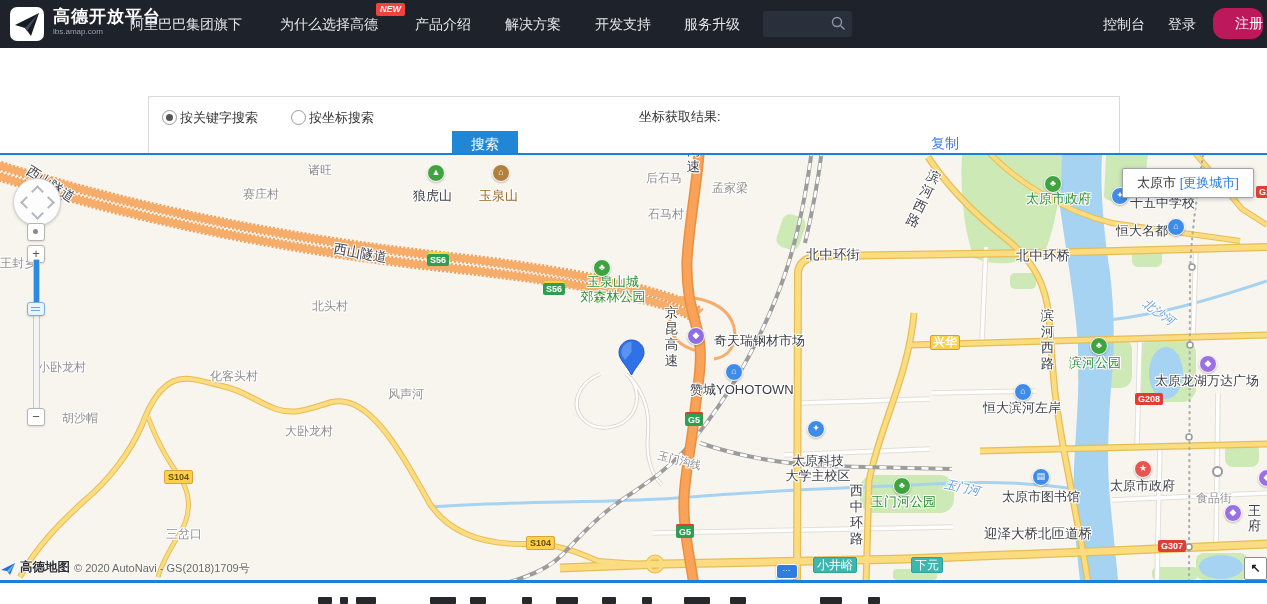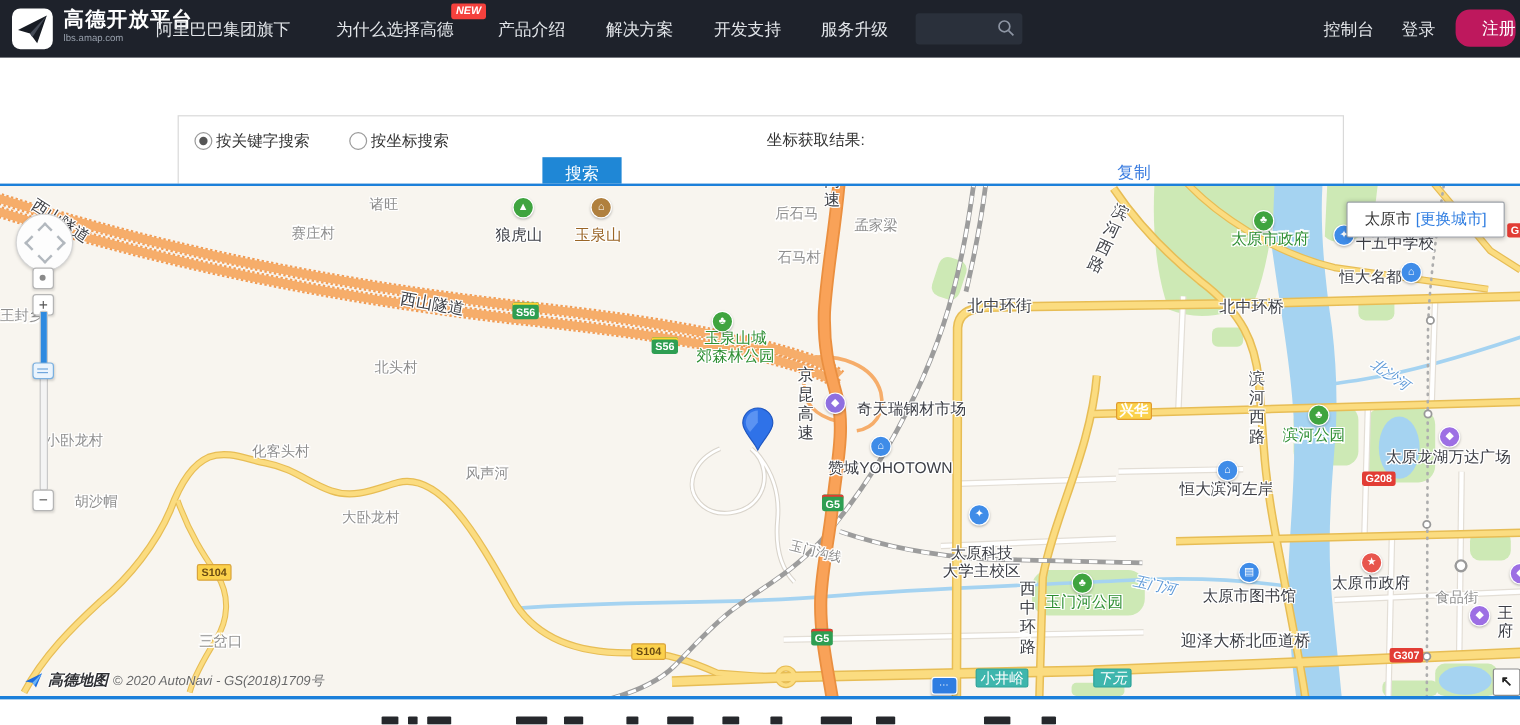--- a/index.html
+++ b/index.html
@@ -52,21 +52,21 @@
   .sqbtn{position:absolute;width:16px;height:16px;background:#fff;border:1px solid #b5b5b5;border-radius:3px;text-align:center;line-height:15px;font-size:13px;color:#555;box-shadow:0 1px 2px rgba(0,0,0,.12);}
   .dot{position:absolute;left:5px;top:5px;width:5px;height:5px;border-radius:50%;background:#8a8a8a;}
   .ztrack{position:absolute;left:33px;top:104px;width:5px;height:148px;background:#f4f4f4;border:1px solid #c9c9c9;border-radius:2px;}
   .ztrack .fill{position:absolute;left:0;top:0;width:5px;height:48px;background:#2e8ae0;}
   .zhandle{position:absolute;left:27px;top:147px;width:16px;height:12px;background:#eaf4fd;border:1px solid #7ab0e0;border-radius:3px;box-shadow:0 1px 2px rgba(0,0,0,.15);}
   .zhandle i{position:absolute;left:3px;width:9px;height:1px;background:#6fa6dd;}
   .citybox{position:absolute;left:1122px;top:13px;width:130px;height:28px;background:#fff;border:1px solid #9fa4ab;border-radius:2px;box-shadow:0 1px 4px rgba(0,0,0,.25);font-size:13px;text-align:center;line-height:28px;z-index:6;}
   .citybox .cn{color:#333;}
   .citybox .chg{color:#2f7de1;cursor:pointer;}
   .ovw{position:absolute;left:1244px;top:402px;width:21px;height:21px;background:#fff;border:1px solid #8c8c8c;border-radius:2px;text-align:center;line-height:20px;font-size:12px;font-weight:bold;color:#222;z-index:6;}
-  .attr{position:absolute;left:20px;top:403px;height:18px;display:flex;align-items:center;z-index:6;font-style:italic;}
+  .attr{position:absolute;left:0;top:403px;height:18px;display:flex;align-items:flex-end;z-index:6;}
   .attr .brand{font-size:12.5px;font-weight:bold;color:#2f3034;margin-left:3px;
        text-shadow:1px 0 0 #fff,-1px 0 0 #fff,0 1px 0 #fff,0 -1px 0 #fff;}
   .attr .cp{font-size:11px;color:#696969;margin-left:4px;text-shadow:0 0 2px #fff;}
   .pin{position:absolute;left:618px;top:184px;z-index:5;}
   .ftr{position:absolute;left:0;top:583px;width:1267px;height:21px;background:#fff;overflow:hidden;}
   .frag{position:absolute;top:14px;height:7px;background:#26282c;border-radius:1px;}
 </style>
 </head>
 <body>
 
@@ -265,21 +265,21 @@
 大学主校区</div>
         <div class="lbl k-poi" style="left: 1130px; top: 40px;">十五中学校</div>
         <div class="lbl k-poi" style="left: 1116px; top: 68px;">恒大名都</div>
         <div class="lbl k-poi" style="left: 983px; top: 245px;">恒大滨河左岸</div>
         <div class="lbl k-poi" style="left: 1155px; top: 218px;">太原龙湖万达广场</div>
         <div class="lbl k-poi" style="left: 1002px; top: 334px;">太原市图书馆</div>
         <div class="lbl k-poi" style="left: 1110px; top: 323px;">太原市政府</div>
         <div class="lbl k-poi" style="left: 1248px; top: 348px;">王府</div>
         <div class="lbl k-rbadge" style="left: 930px; top: 180px;">兴华</div>
         <div class="lbl k-mbadge" style="left: 813px; top: 402px;">小井峪</div>
-        <div class="lbl k-mbadge" style="left: 911px; top: 402px; font-style: italic;">下元</div>
+        <div class="lbl k-mbadge" style="left: 911px; top: 402px;">下元</div>
         <div class="sh sh-sx" style="left: 427px; top: 97px;">S56</div>
         <div class="sh sh-sx" style="left: 543px; top: 126px;">S56</div>
         <div class="sh sh-gx" style="left: 685px; top: 257px;">G5</div>
         <div class="sh sh-gx" style="left: 676px; top: 369px;">G5</div>
         <div class="sh sh-sr" style="left: 164px; top: 315px;">S104</div>
         <div class="sh sh-sr" style="left: 526px; top: 381px;">S104</div>
         <div class="sh sh-gr" style="left: 1135px; top: 238px;">G208</div>
         <div class="sh sh-gr" style="left: 1158px; top: 385px;">G307</div>
         <div class="sh sh-gr" style="left: 1256px; top: 31px;">G1</div>
         <div class="pi" style="background: rgb(63, 164, 63); left: 593px; top: 104px;">♣</div>

